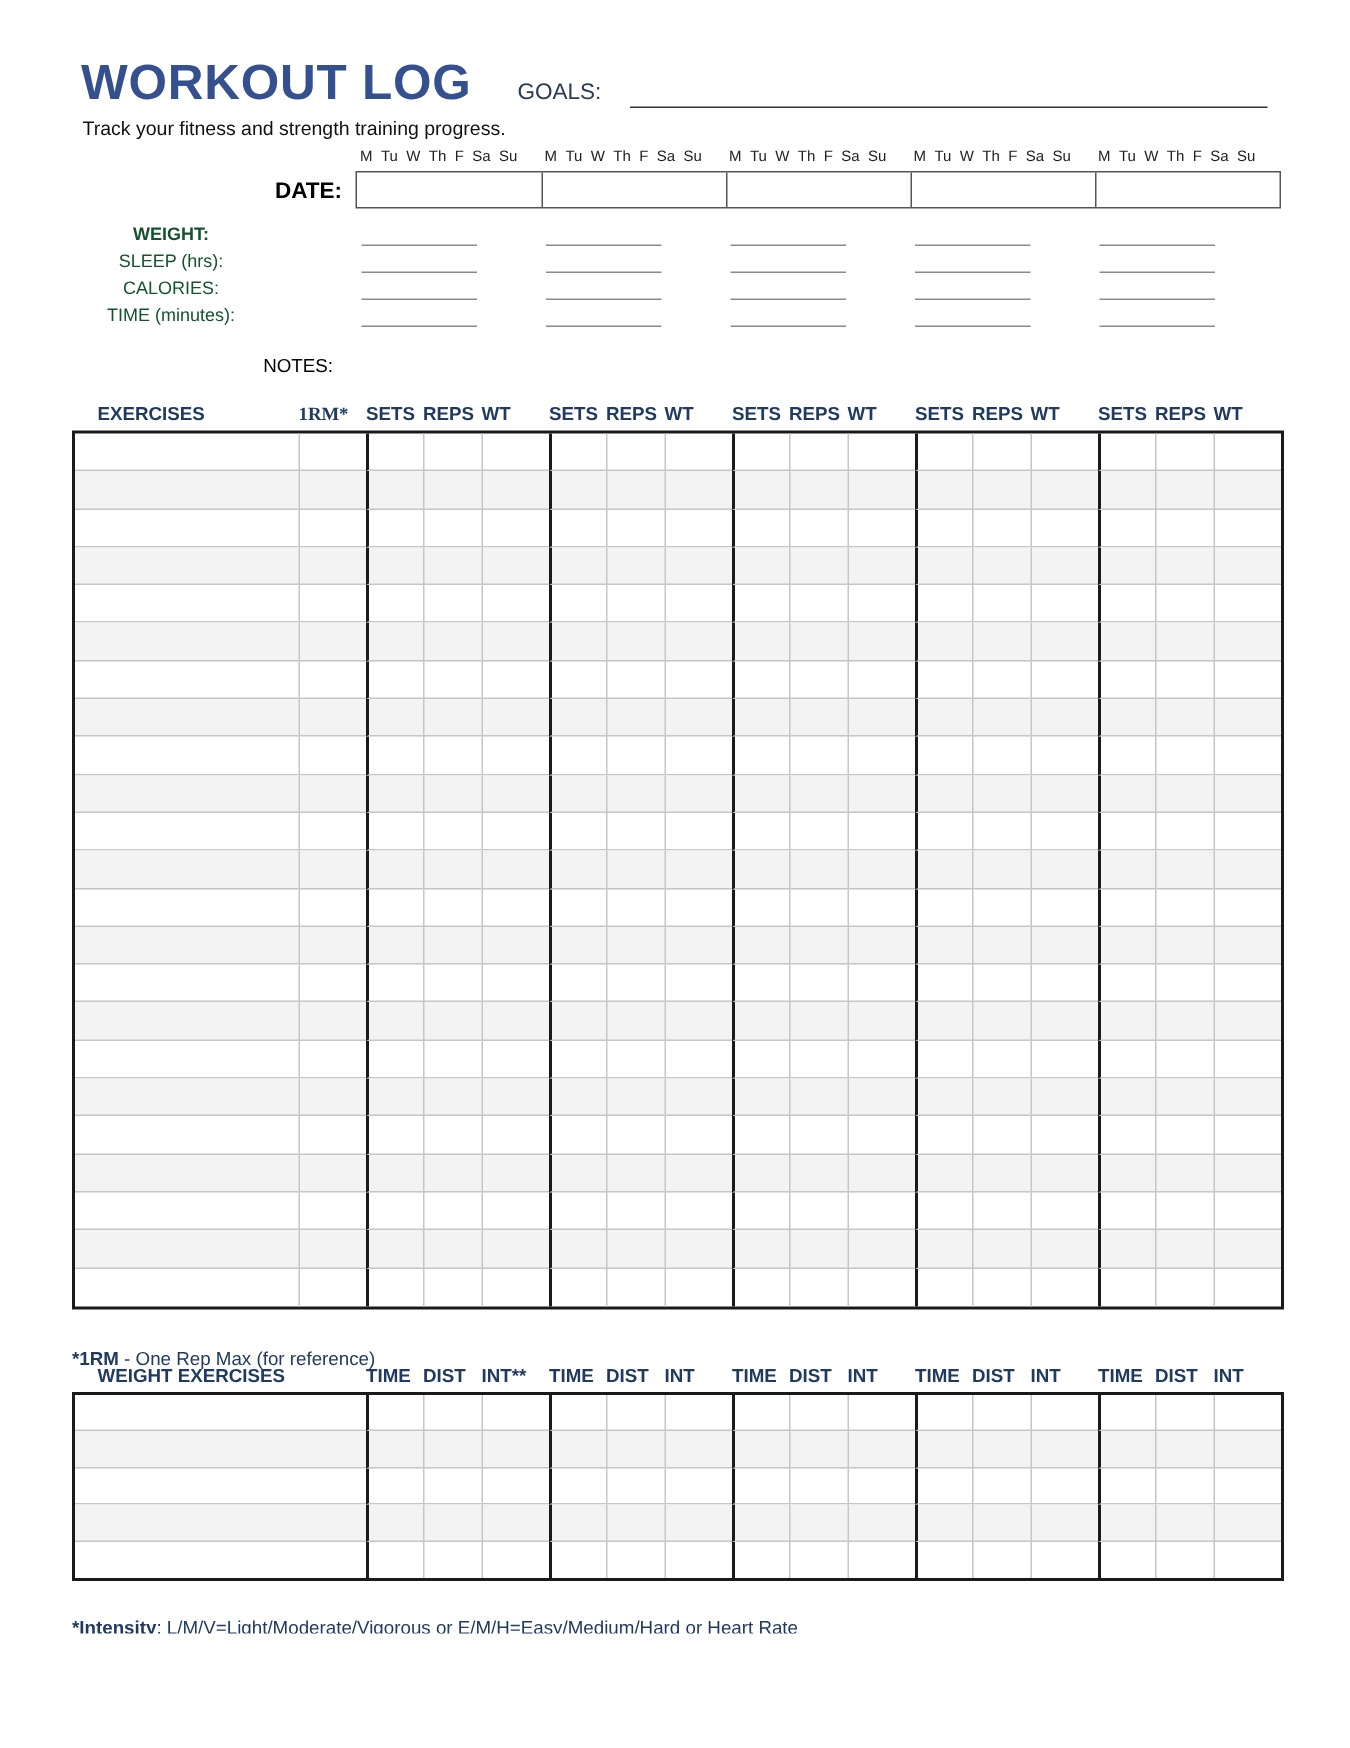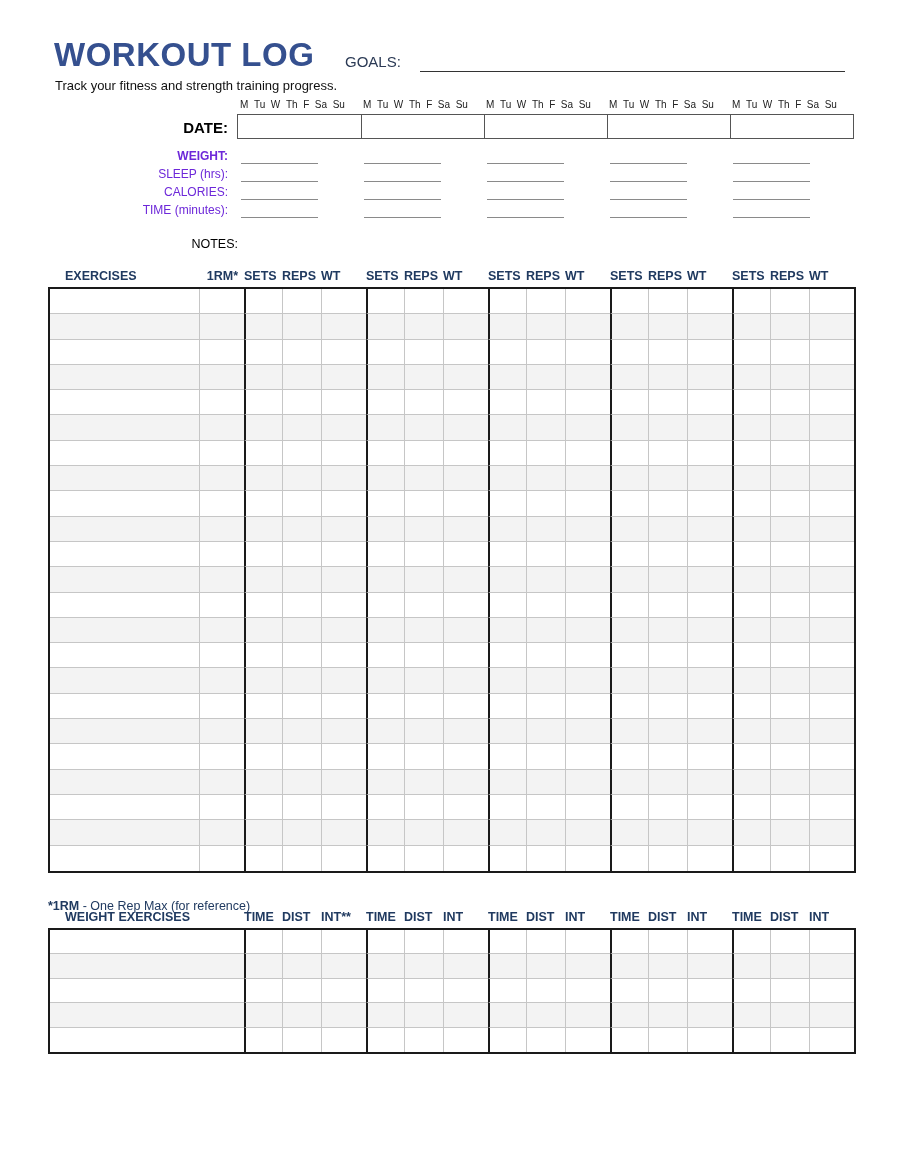--- a/index.html
+++ b/index.html
@@ -21,31 +21,31 @@
   .week-group{width:123px;box-sizing:border-box;display:flex;justify-content:space-between;padding:0 15px 0 3px;font-size:10px;color:#222;}
 
   
   .date-label{position:absolute;left:0;top:119px;width:228px;text-align:right;font-size:15px;font-weight:bold;color:#000;}
   .date-box{position:absolute;left:237px;top:114px;width:615px;height:23px;border:1.5px solid var(--box-border);display:flex;}
   .date-cell{width:123px;box-sizing:border-box;border-left:1.5px solid var(--box-border);}
   .date-cell:first-child{border-left:none;}
 
   
   .metric-row{position:absolute;left:0;width:900px;height:17px;}
-  .metric-label{position:absolute;left:0;top:0;width:228px;text-align:right;font-size:12px;color:#6d28d9;}
+  .metric-label{position:absolute;left:0;top:0;width:228px;text-align:center;font-size:12px;color:#14532d;}
   .metric-label.bold{font-weight:bold;}
   .metric-line{position:absolute;height:14px;width:77px;border-bottom:1px solid var(--field-line);}
-  .notes-label{position:absolute;left:0;top:237px;width:222px;text-align:right;font-size:12.5px;color:#000;margin-left:16px;}
+  .notes-label{position:absolute;left:0;top:237px;width:222px;text-align:right;font-size:12.5px;color:#000;}
 
   
   .grid-header{position:absolute;display:grid;font-size:12.5px;font-weight:bold;color:var(--navy);white-space:nowrap;}
   .ex-header{left:50px;top:269px;grid-template-columns:149px 45px repeat(5,38px 39px 45px);}
   .cardio-header{left:50px;top:910px;grid-template-columns:194px repeat(5,38px 39px 45px);}
   .h-name{padding-left:15px;text-align:left;}
-  .h-rm{text-align:right;padding-right:6px;}
+  .h-rm{text-align:left;padding-right:6px;font-family:Liberation Serif, serif;}
   .h-sub{}
 
   
   .data-table{position:absolute;display:grid;border:2px solid var(--heavy-line);background:#fff;}
   .ex-table{left:48px;top:287px;grid-template-columns:149px 45px repeat(5,38px 39px 45px);grid-auto-rows:25.3px;}
   .cardio-table{left:48px;top:928px;grid-template-columns:194px repeat(5,38px 39px 45px);grid-auto-rows:24.4px;}
   .cell{box-sizing:border-box;border-bottom:1px solid var(--grid-line);}
   .alt{background:var(--stripe);}
   .c-rm{border-left:1px solid var(--grid-line);}
   .sub0{border-left:2px solid var(--heavy-line);}
@@ -671,14 +671,15 @@
       <div class="cell sub1"></div>
       <div class="cell sub2"></div>
       <div class="cell sub0"></div>
       <div class="cell sub1"></div>
       <div class="cell sub2"></div>
       <div class="cell sub0"></div>
       <div class="cell sub1"></div>
       <div class="cell sub2"></div>
     </div>
 
+  <div class="note intensity-note"><b>*Intensity</b><span>: L/M/V=Light/Moderate/Vigorous or E/M/H=Easy/Medium/Hard or Heart Rate</span></div>
 
 </div>
 
 </body></html>

